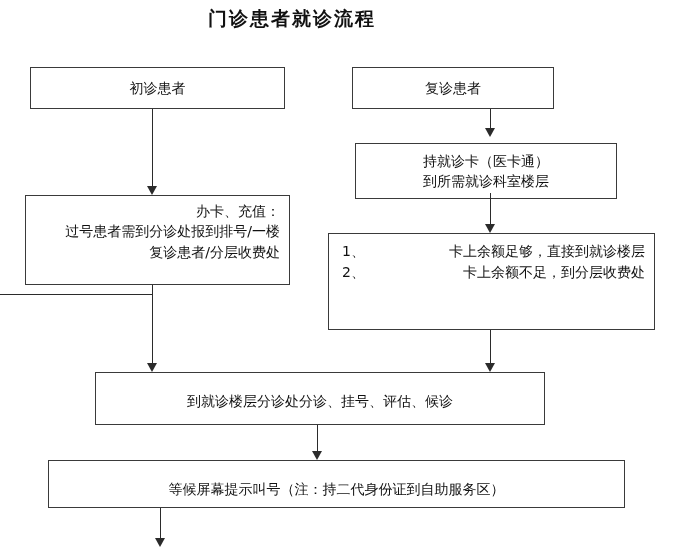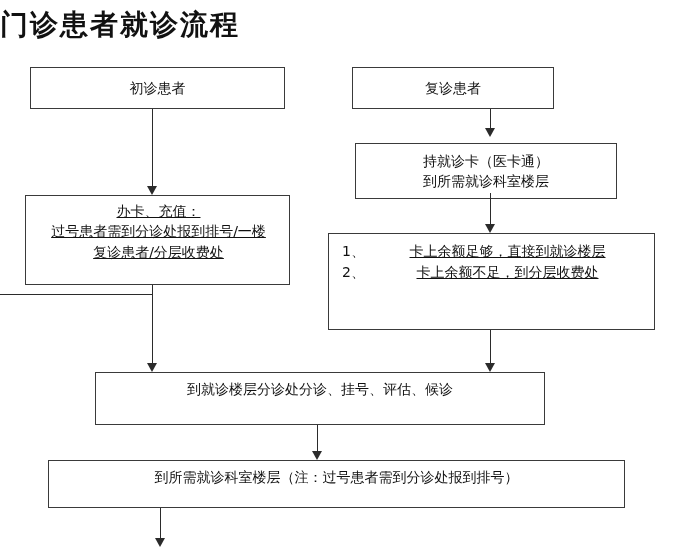--- a/index.html
+++ b/index.html
@@ -22,21 +22,22 @@
     top: 0;
     width: 680px;
     height: 548px;
   }
 
   .title {
     position: absolute;
     left: 0;
     top: 6px;
     width: 584px;
-    font-size: 28px;
+    text-align: center;
+    font-size: 19px;
     font-weight: bold;
     letter-spacing: 2px;
     font-family: "DejaVu Serif", "Liberation Serif", serif;
     color: #111111;
   }
 
   .node {
     position: absolute;
     box-sizing: border-box;
     border: 1.4px solid #3a3a3a;
@@ -49,30 +50,29 @@
 
   .node.centered {
     display: flex;
     align-items: center;
     justify-content: center;
     text-align: center;
   }
 
   .node.lefttext {
     padding: 5px 9px 5px 11px;
-    text-align: center;
-    text-decoration: underline;
+    text-align: right;
   }
 
   .node.toptext {
     display: flex;
     align-items: flex-start;
     justify-content: center;
     text-align: center;
-    padding-top: 6px;
+    padding-top: 18px;
   }
 
   .node-line {
     display: block;
     white-space: nowrap;
   }
 
   .list-item {
     display: block;
     position: relative;
@@ -151,21 +151,21 @@
         <span class="cont">卡上余额不足，到分层收费处</span>
       </span>
     </div>
   </div>
 
   <div class="node toptext" style="left:95px; top:372px; width:450px; height:53px;">
     <span class="node-line">到就诊楼层分诊处分诊、挂号、评估、候诊</span>
   </div>
 
   <div class="node toptext" style="left:48px; top:460px; width:577px; height:48px;">
-    <span class="node-line">到所需就诊科室楼层（注：过号患者需到分诊处报到排号）</span>
+    <span class="node-line">等候屏幕提示叫号（注：持二代身份证到自助服务区）</span>
   </div>
 
   <div class="vline" style="left:152px; top:109px; height:78px;"></div>
   <div class="arrowhead" style="left:147px; top:186px;"></div>
 
   <div class="vline" style="left:490px; top:109px; height:20px;"></div>
   <div class="arrowhead" style="left:485px; top:128px;"></div>
 
   <div class="vline" style="left:490px; top:193px; height:32px;"></div>
   <div class="arrowhead" style="left:485px; top:224px;"></div>

